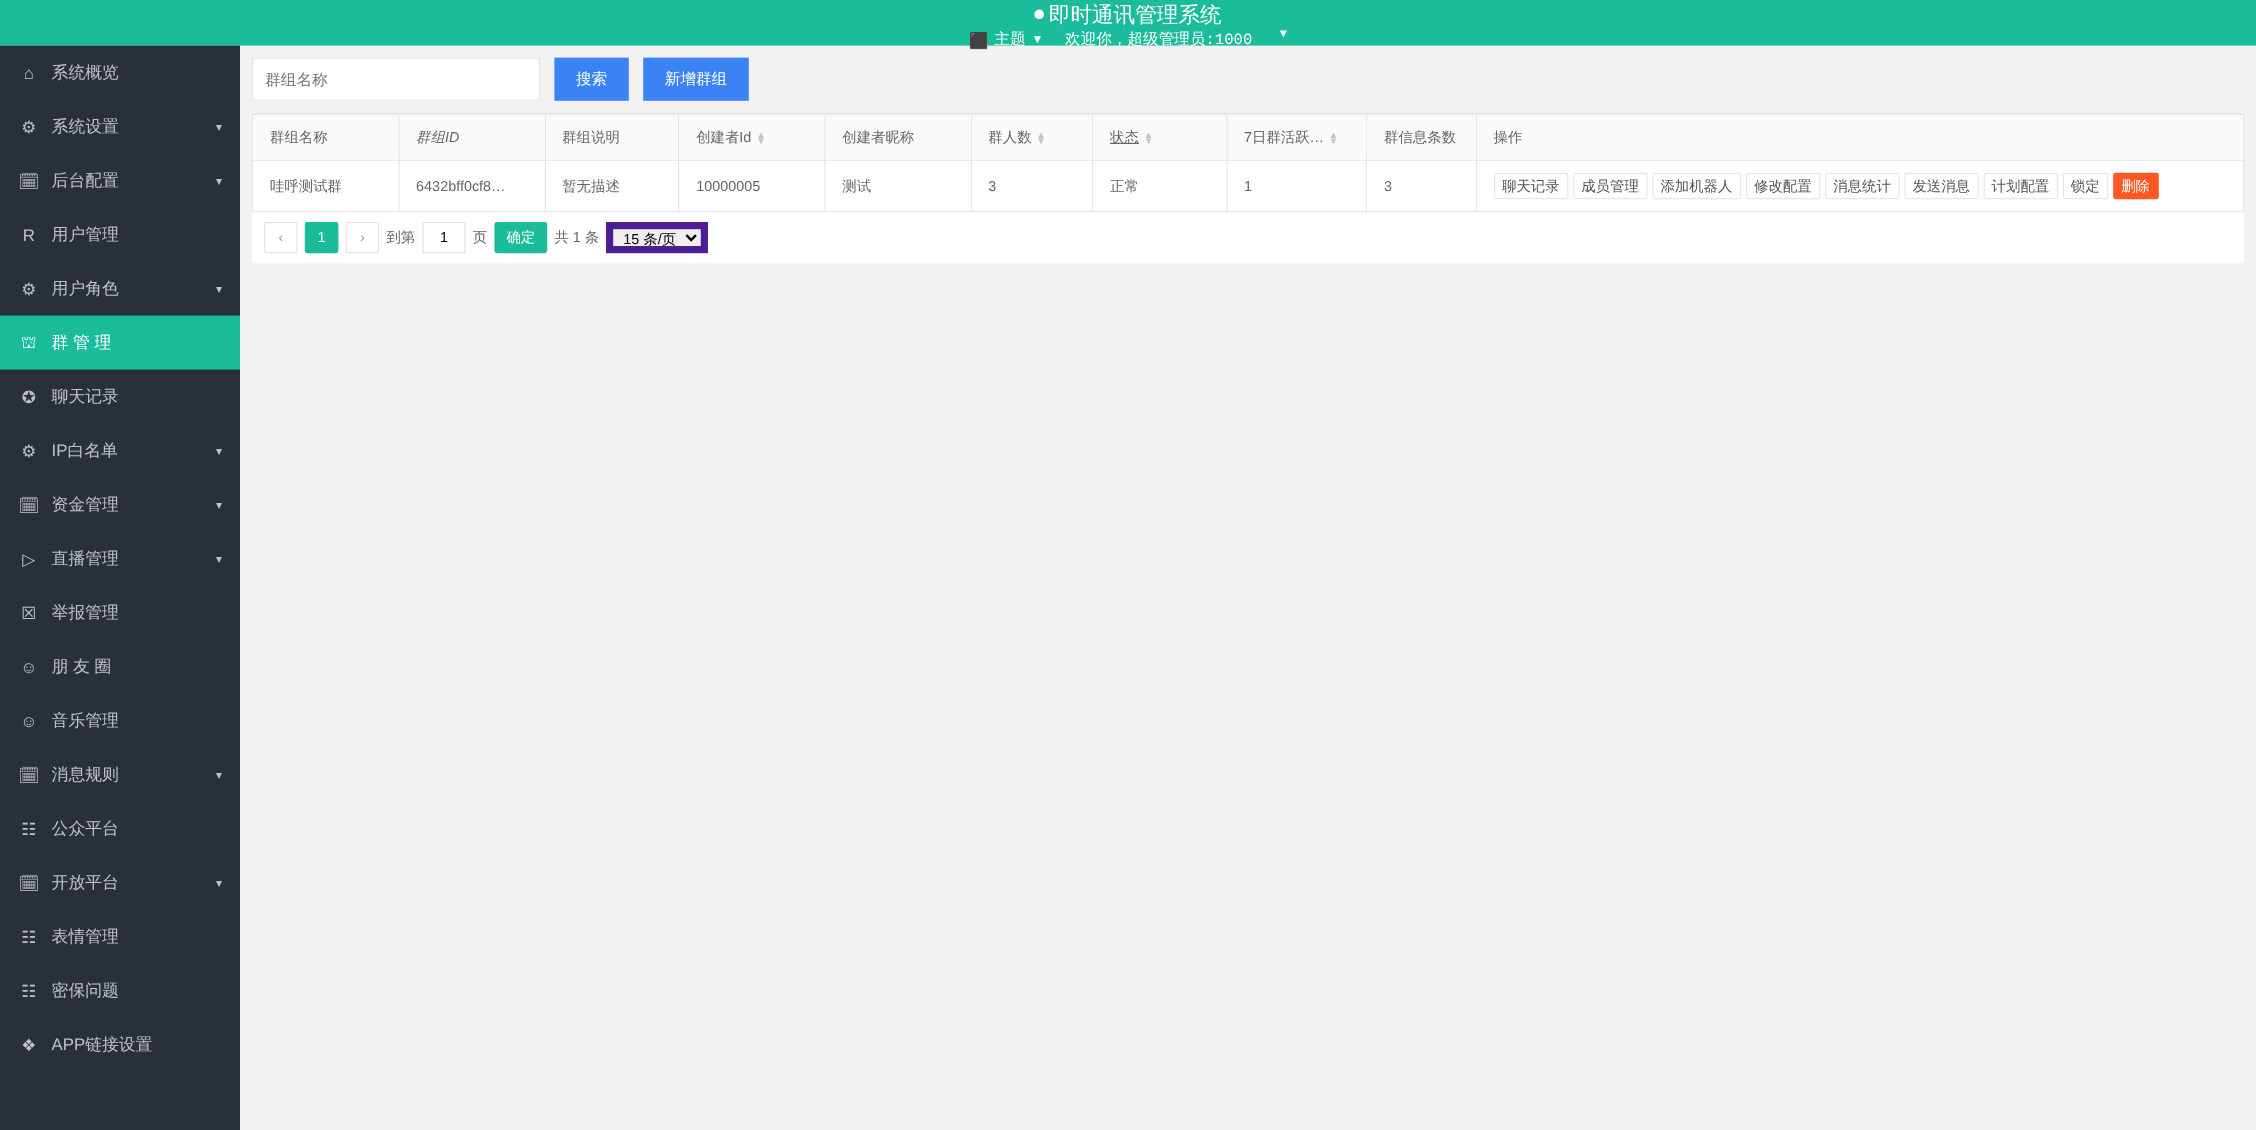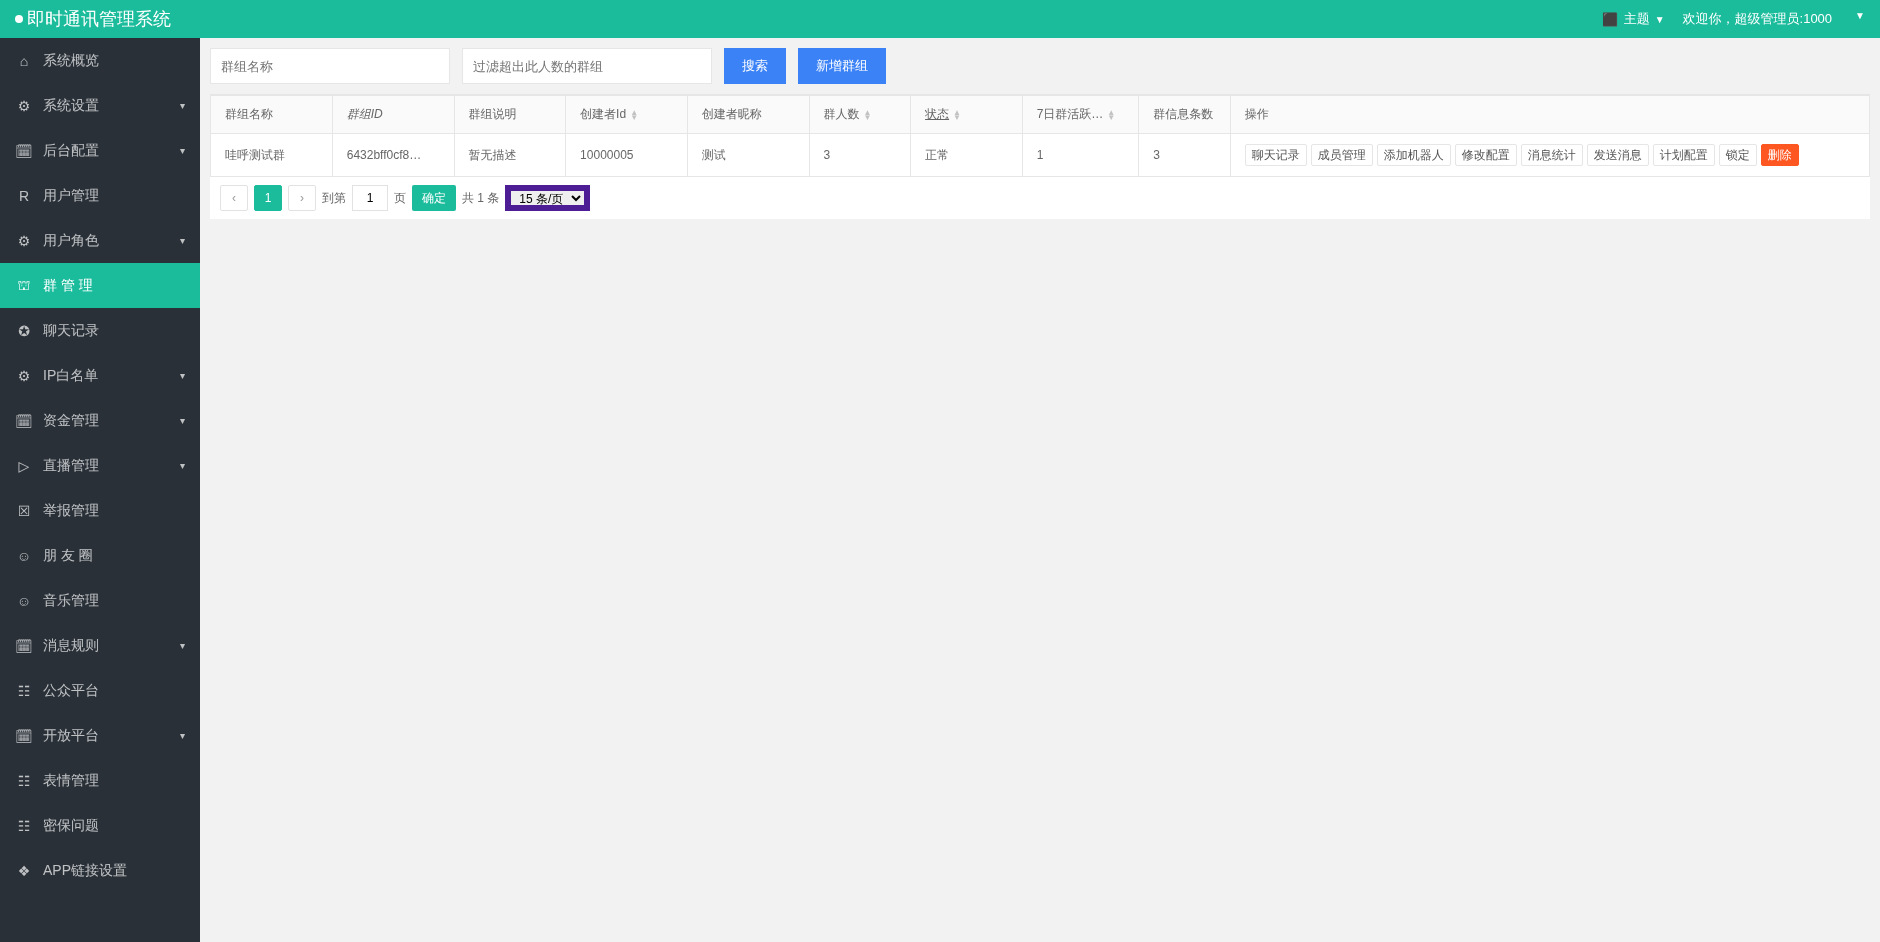--- a/index.html
+++ b/index.html
@@ -1,25 +1,25 @@
 <!DOCTYPE html>
 <html><head>
 <meta charset="utf-8">
 <style>
 * { margin: 0; padding: 0; box-sizing: border-box; }
 body { font-family: "Microsoft YaHei", Arial, sans-serif; font-size: 12px; background: #f2f2f2; }
 
 
-.header { background: #1abc9c; height: 38px; display: flex; align-items: center; justify-content: space-between; padding: 0 15px; color: #fff; }
+.header { background: #1abc9c; height: 38px; display: flex; align-items: center; justify-content: space-between; padding: 0 15px; color: #fff; flex-direction: column; }
 .header-left { display: flex; align-items: center; }
 .logo-dot { width: 8px; height: 8px; background: #fff; border-radius: 50%; margin-right: 4px; }
 .logo-text { font-size: 18px; font-weight: 500; }
 .header-right { display: flex; align-items: center; gap: 18px; font-size: 13px; }
 .theme-btn { display: flex; align-items: center; gap: 5px; cursor: pointer; }
-.user-info { display: flex; align-items: flex-start; gap: 23px; cursor: pointer; }
+.user-info { display: flex; align-items: flex-start; gap: 23px; cursor: pointer; font-family: Liberation Mono, monospace; }
 .chevron-down { font-size: 10px; }
 
 
 .body-wrap { display: flex; height: calc(100vh - 38px); }
 
 
 .sidebar { width: 200px; background: #293038; color: rgba(255,255,255,0.7); overflow-y: auto; }
 .nav-item { height: 45px; display: flex; align-items: center; padding: 0 15px; cursor: pointer; position: relative; font-size: 14px; }
 .nav-item.active { background: #1abc9c; color: #fff; }
 .nav-icon { width: 18px; text-align: center; margin-right: 10px; font-size: 14px; }
@@ -174,21 +174,20 @@
       </div>
       <div class="nav-item">
         <span class="nav-icon">❖</span>
         <span>APP链接设置</span>
       </div>
     </div>
 
   <div class="main">
     <div class="search-bar">
       <input class="input-text" placeholder="群组名称" style="">
-      <input class="input-text" placeholder="过滤超出此人数的群组" style="">
       <button class="btn btn-teal">搜索</button>
       <button class="btn btn-teal">新增群组</button>
     </div>
 
     <div class="panel">
       <div class="table-wrap">
         <table>
           <thead>
             <tr>
               <th class="col-name"><span>群组名称</span></th>

